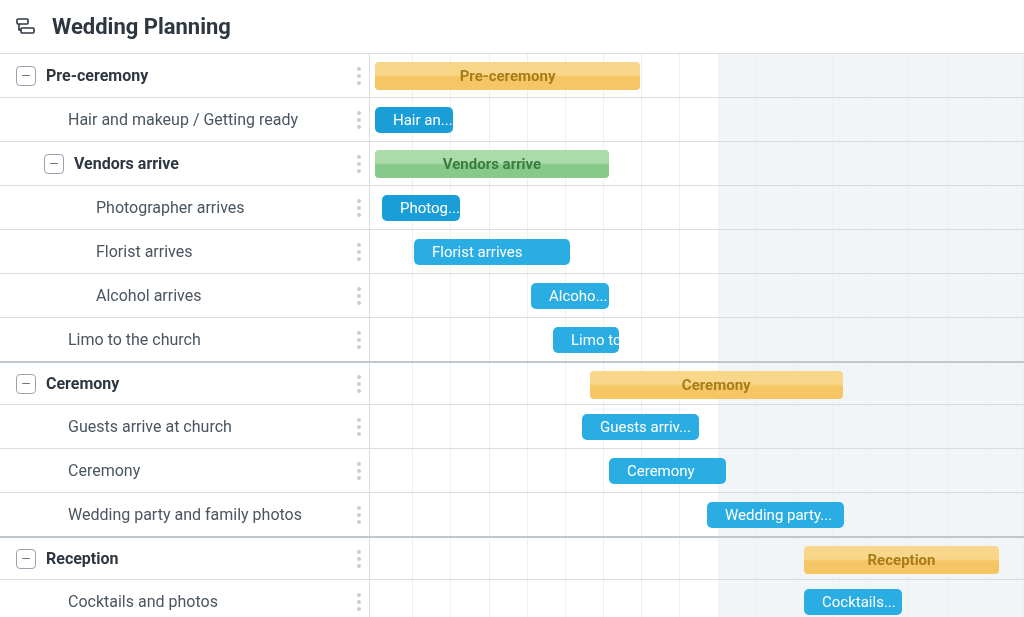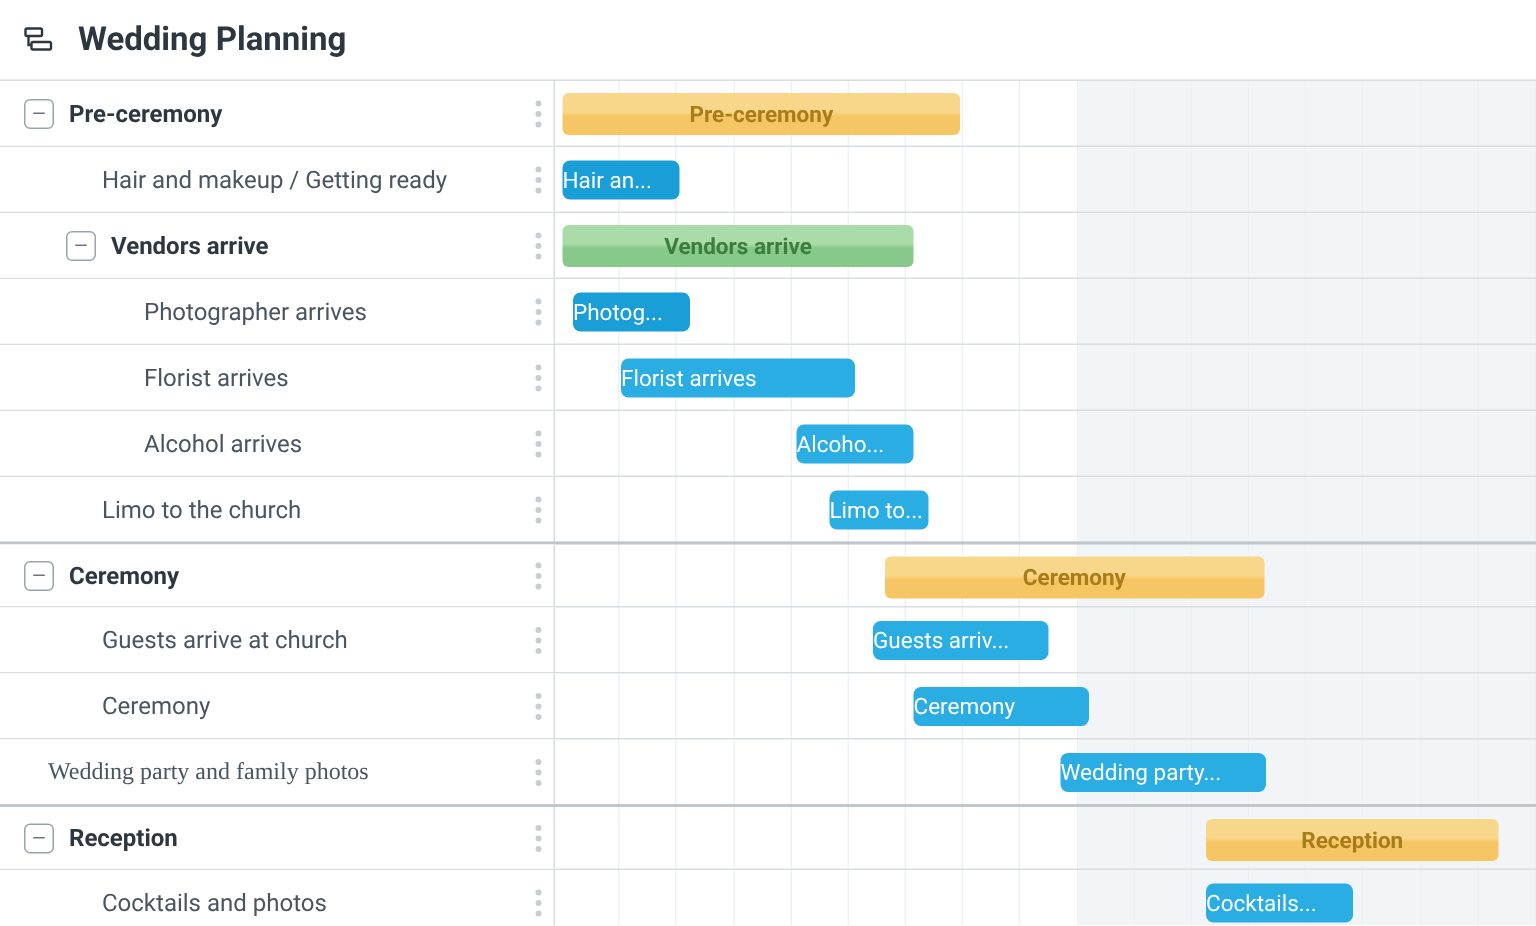--- a/index.html
+++ b/index.html
@@ -42,21 +42,21 @@
   .toggle{width:20px;height:20px;border:1.5px solid #9aa3ad;border-radius:4px;display:flex;align-items:center;justify-content:center;margin-right:10px;cursor:pointer;}
   .toggle::before{content:"";width:8px;height:1.5px;background:#6b7580;border-radius:1px;}
 
   .grip{position:absolute;right:8px;top:50%;transform:translateY(-50%);display:flex;flex-direction:column;gap:3px;cursor:grab;}
   .grip span{width:4px;height:4px;background:#c7cdd3;border-radius:50%;}
 
   .gbar{position:absolute;height:28px;top:8px;border-radius:4px;font-size:15px;font-weight:700;display:flex;align-items:center;justify-content:center;white-space:nowrap;overflow:hidden;}
   .gbar.orange{background:linear-gradient(to bottom,#f9d78a 0%,#f9d78a 45%,var(--orange) 55%,var(--orange) 100%);color:var(--orange-dark);}
   .gbar.green{background:linear-gradient(to bottom,#a9dca8 0%,#a9dca8 45%,var(--green) 55%,var(--green) 100%);color:var(--green-dark);}
 
-  .tbar{position:absolute;height:26px;top:9px;background:var(--blue);color:#fff;border-radius:5px;font-size:15px;display:flex;align-items:center;padding:0 0;white-space:nowrap;overflow:hidden;cursor:pointer;}
+  .tbar{position:absolute;height:26px;top:9px;background:var(--blue);color:#fff;border-radius:5px;font-size:15px;display:flex;align-items:center;padding:0 18px;white-space:nowrap;overflow:hidden;cursor:pointer;}
   .tbar.dark{background:#1a9ed8;}
 
   .heavy-top{border-top:2px solid #bfc6cc;margin-top:-1px;}
 </style>
 </head>
 <body>
 
 <div class="app">
 
   <div class="header">
@@ -216,21 +216,21 @@
             <span></span>
             <span></span>
             <span></span>
           </div>
         </div>
         <div class="tbar" style="left: 609px; width: 117px;">
           <span>Ceremony</span>
         </div>
       </div>
       <div class="row">
-        <div class="side" style="padding-left: 32px; font-family: Liberation Serif, serif;">
+        <div class="side" style="padding-left: 68px;">
           <div class="label">Wedding party and family photos</div>
           <div class="grip">
             <span></span>
             <span></span>
             <span></span>
           </div>
         </div>
         <div class="tbar" style="left: 707px; width: 136.5px;">
           <span>Wedding party...</span>
         </div>

